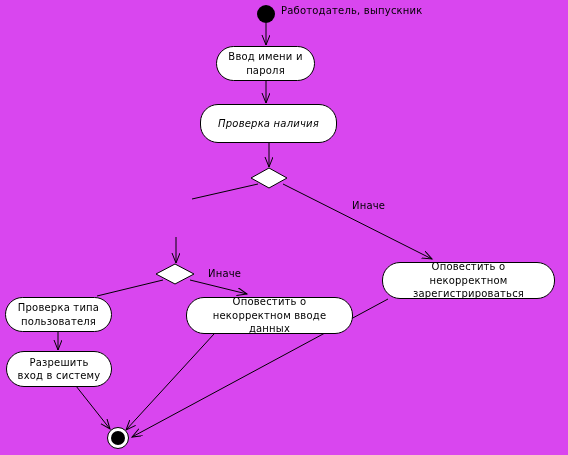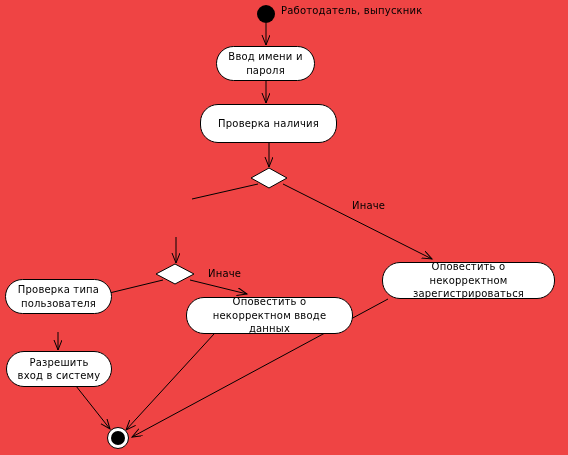--- a/index.html
+++ b/index.html
@@ -4,21 +4,21 @@
 <style>
   html, body {
     margin: 0;
     padding: 0;
     background: #ffffff;
   }
   #canvas {
     position: relative;
     width: 568px;
     height: 455px;
-    background: #ef4444;
+    background: #d946ef;
     overflow: hidden;
     font-family: "DejaVu Sans", "Liberation Sans", sans-serif;
   }
   #edges {
     position: absolute;
     left: 0;
     top: 0;
     width: 568px;
     height: 455px;
   }
@@ -118,30 +118,30 @@
   </svg>
 
   <div class="start-node" style="left:257px; top:5px;"></div>
 
   <div class="actor-label" style="left:281px; top:5px;">Работодатель, выпускник</div>
 
   <div class="node" style="left:216px; top:46px; width:99px; height:35px;">
     <span>Ввод имени и пароля</span>
   </div>
 
-  <div class="node" style="left:200px; top:104px; width:137px; height:39px;">
+  <div class="node" style="left:200px; top:104px; width:137px; height:39px;font-style:italic;">
     <span>Проверка наличия</span>
   </div>
 
 
   <div class="node" style="left:382px; top:262px; width:173px; height:37px;">
     <span>Оповестить о некорректном зарегистрироваться</span>
   </div>
 
-  <div class="node" style="left:5px; top:279px; width:107px; height:35px;">
+  <div class="node" style="left:5px; top:297px; width:107px; height:35px;">
     <span>Проверка типа пользователя</span>
   </div>
 
   <div class="node" style="left:186px; top:297px; width:167px; height:37px;">
     <span>Оповестить о некорректном вводе данных</span>
   </div>
 
   <div class="node" style="left:6px; top:351px; width:106px; height:36px;">
     <span>Разрешить вход в систему</span>
   </div>

